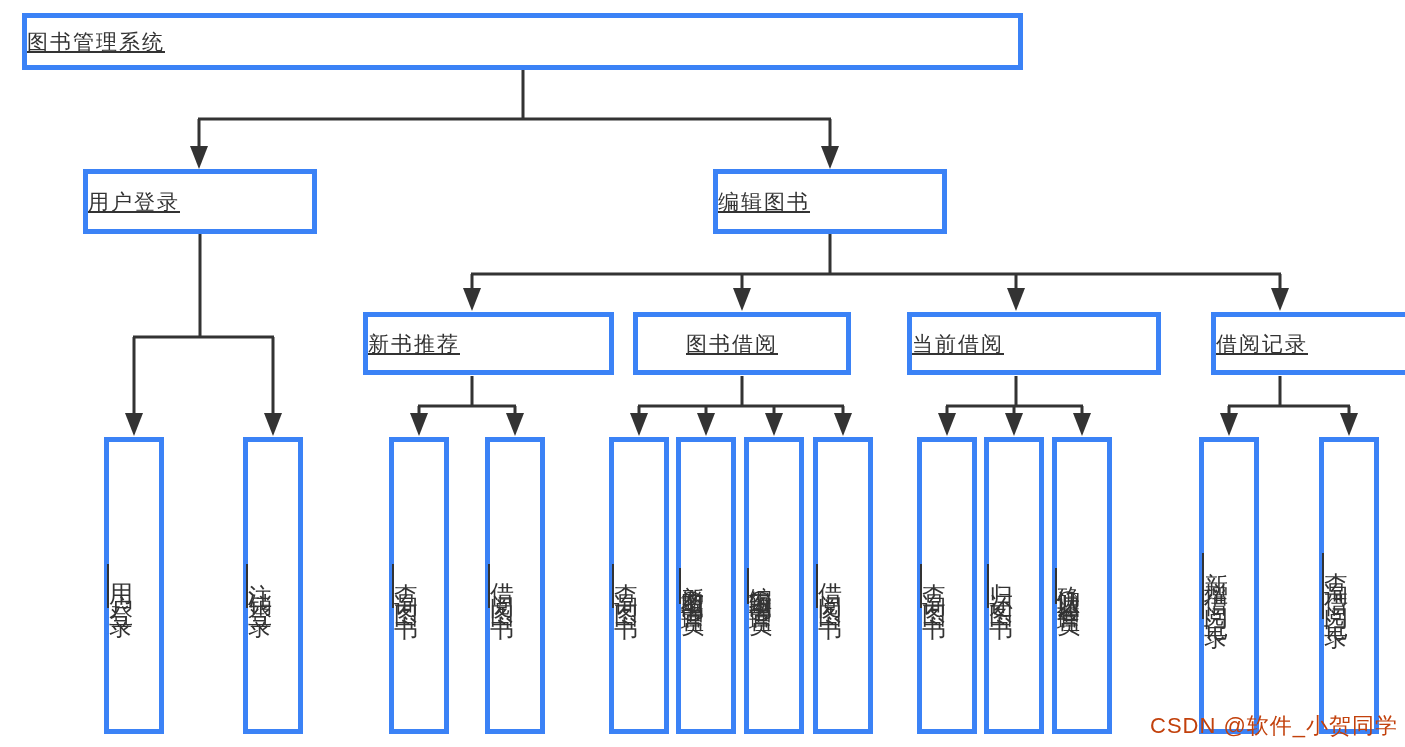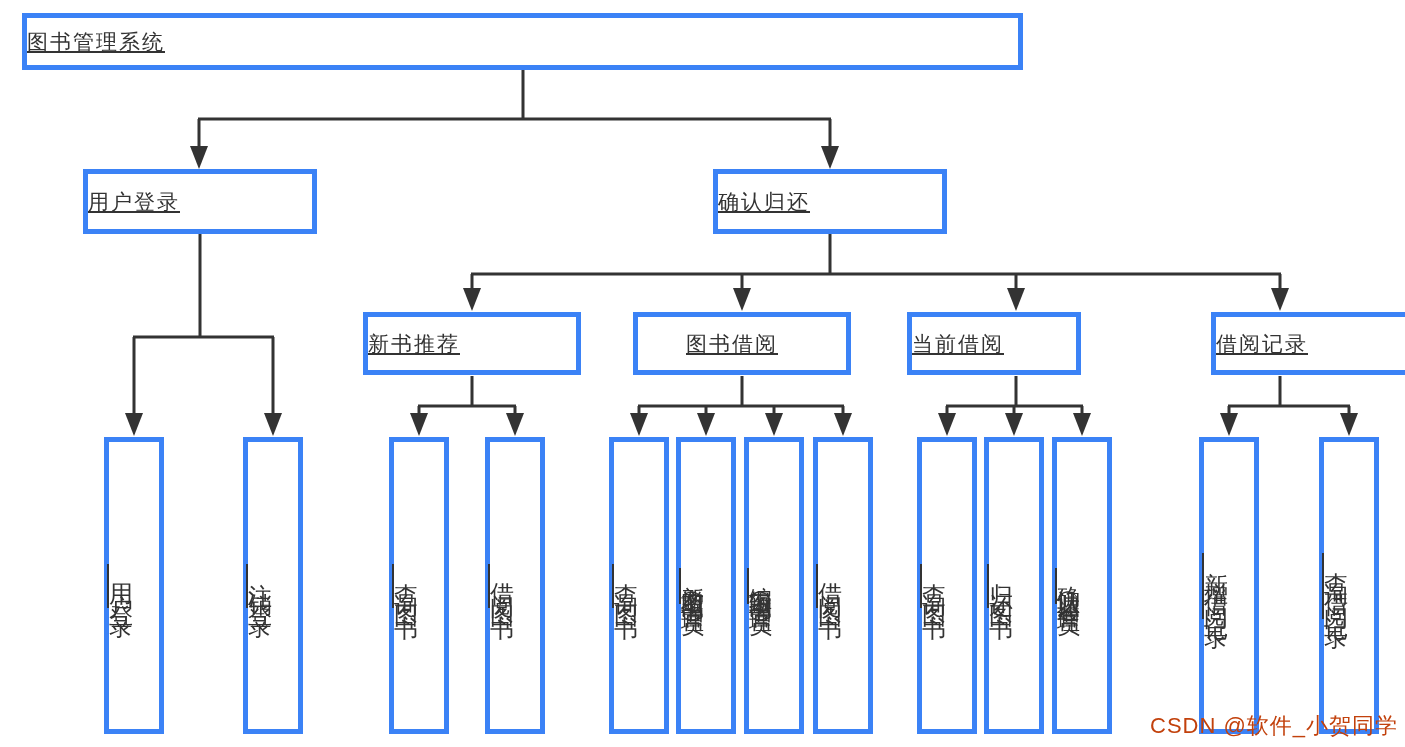--- a/index.html
+++ b/index.html
@@ -11,23 +11,23 @@
   .h{font-size:21px;letter-spacing:2px;}
   .leaf{top:437px;width:60px;height:297px;}
   .vt{writing-mode:vertical-rl;text-orientation:mixed;font-size:24px;letter-spacing:11px;line-height:1;}
   .tight .vt{font-size:23px;letter-spacing:4px;}
   .watermark{position:absolute;left:1150px;top:711px;font-size:22px;letter-spacing:1px;
              color:#c2410c;white-space:nowrap;z-index:6;}
   
   #n-root{left:22px;top:13px;width:1001px;height:57px;}
   #n-l2a{left:83px;top:169px;width:234px;height:65px;}
   #n-l2b{left:713px;top:169px;width:234px;height:65px;}
-  #n-l3a{left:363px;top:312px;width:218px;height:63px;}
+  #n-l3a{left:363px;top:312px;width:251px;height:63px;}
   #n-l3b{left:633px;top:312px;width:218px;height:63px;padding-left:48px;}
-  #n-l3c{left:907px;top:312px;width:174px;height:63px;}
+  #n-l3c{left:907px;top:312px;width:254px;height:63px;}
   #n-l3d{left:1211px;top:312px;width:223px;height:63px;}
   #lf1{left:104px;} #lf2{left:243px;} #lf3{left:389px;} #lf4{left:485px;}
   #lf5{left:609px;} #lf6{left:676px;} #lf7{left:744px;} #lf8{left:813px;}
   #lf9{left:917px;} #lf10{left:984px;} #lf11{left:1052px;}
   #lf12{left:1199px;} #lf13{left:1319px;}
 </style>
 </head>
 <body>
 
 <div class="canvas">
@@ -66,21 +66,21 @@
   </svg>
 
   <div class="node h" id="n-root">
     <span>图书管理系统</span>
   </div>
 
   <div class="node h" id="n-l2a">
     <span>用户登录</span>
   </div>
   <div class="node h" id="n-l2b">
-    <span>确认归还</span>
+    <span>编辑图书</span>
   </div>
 
   <div class="node h" id="n-l3a">
     <span>新书推荐</span>
   </div>
   <div class="node h" id="n-l3b">
     <span>图书借阅</span>
   </div>
   <div class="node h" id="n-l3c">
     <span>当前借阅</span>

